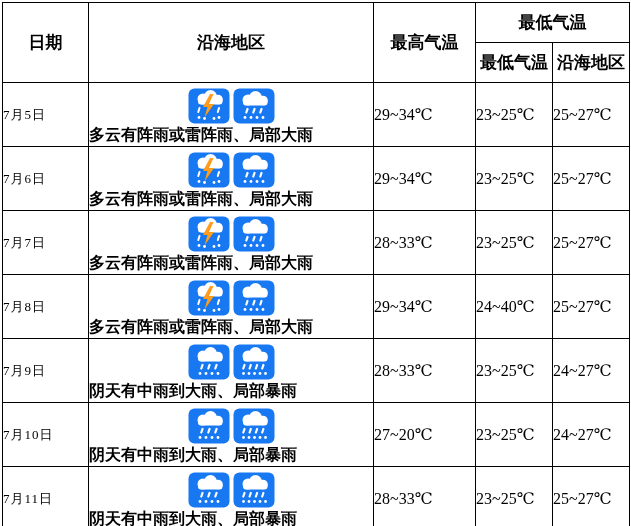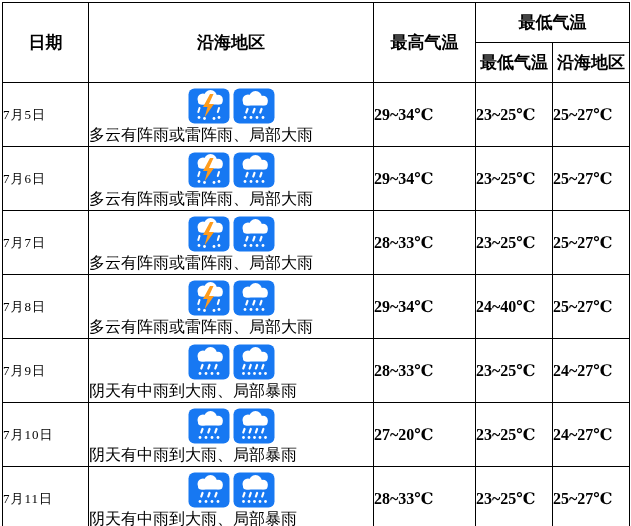--- a/index.html
+++ b/index.html
@@ -25,35 +25,35 @@
     padding:0;
     overflow:hidden;
   }
   thead th{
     font-size:17px;
     font-weight:bold;
     height:39px;
   }
   tbody tr{height:63px;}
   .date-cell{font-size:13px;letter-spacing:1px;}
-  .weather-cell{vertical-align:top;}
+  .weather-cell{vertical-align:top;font-weight:bold;}
   .icons{
     display:flex;
     justify-content:center;
     align-items:center;
     gap:3px;
     margin-top:5px;
   }
   .wicon{width:42px;height:36px;display:block;}
   .weather-text{
     font-size:16px;
     margin-top:1px;
     white-space:nowrap;
   }
-  .temp-cell{font-size:16px;white-space:nowrap;font-weight:bold;}
+  .temp-cell{font-size:16px;white-space:nowrap;}
   .svg-defs{position:absolute;width:0;height:0;overflow:hidden;}
 </style>
 </head>
 <body>
 
 <svg class="svg-defs" aria-hidden="true">
   <defs>
     <symbol id="sym-thunder-rain" viewBox="0 0 42 36">
       <rect x="0.5" y="0.5" width="41" height="35" rx="6" fill="var(--icon-blue)"></rect>
       <g fill="#ffffff">

